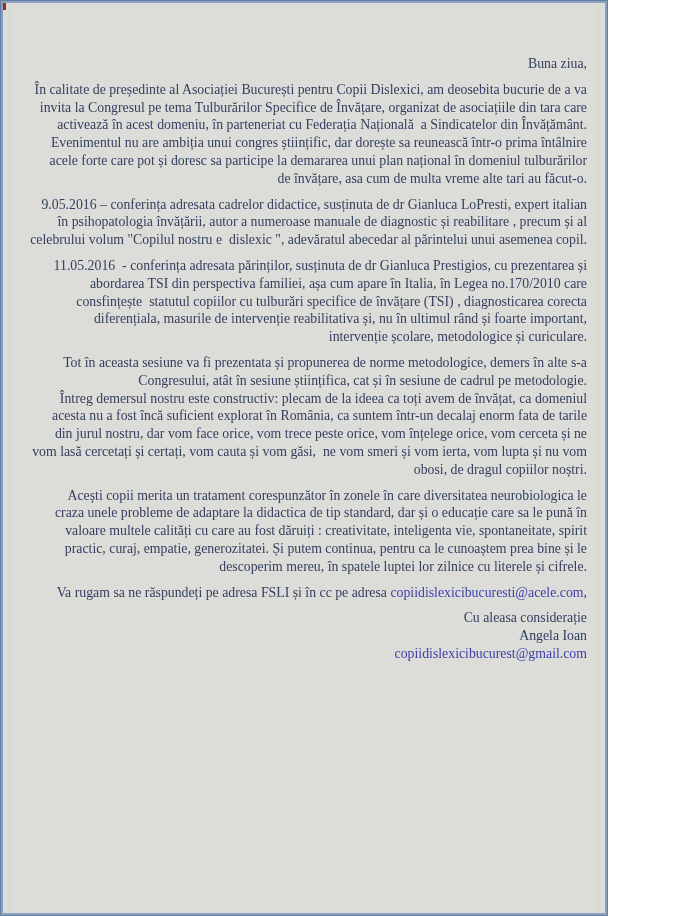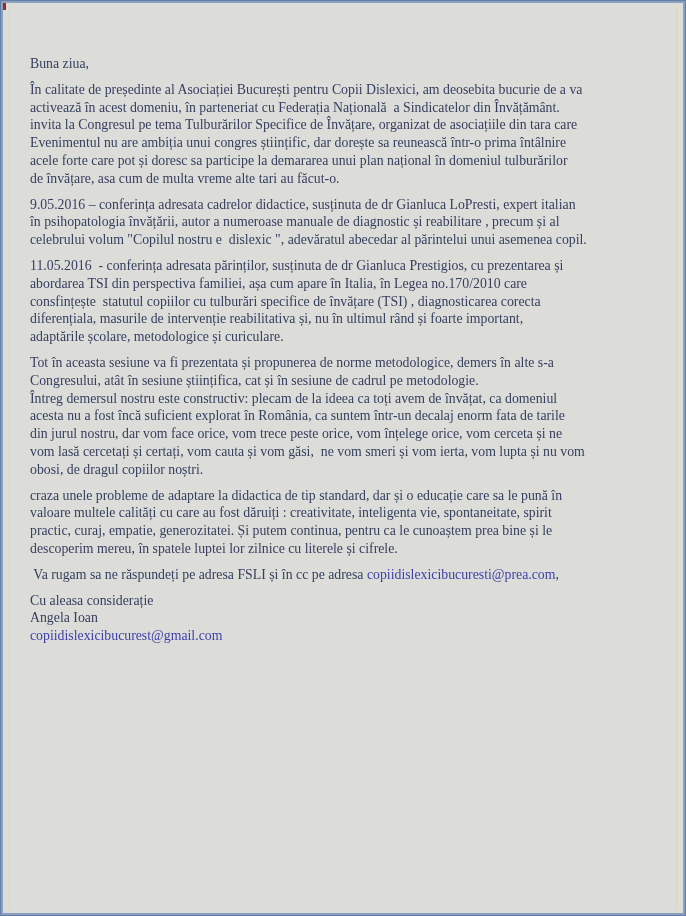--- a/index.html
+++ b/index.html
@@ -2,29 +2,30 @@
 <html style="--bg: #dcddd9; --border: #8aa0c0; --border-dark: #647fa3; --inner-line: #d9d2bc; --text: #343e5e; --link: #3d3faa; --corner: #9c2b22;"><head>
 <meta charset="utf-8">
 <style>
   html, body {
     margin: 0;
     padding: 0;
     background: #ffffff;
   }
   .page {
     position: relative;
-    width: 686px;
+    width: 608px;
     height: 916px;
     box-sizing: border-box;
     background: var(--bg, #dcddd9);
     border: 3px solid var(--border, #8aa0c0);
     outline: 1px solid var(--border-dark, #647fa3);
     outline-offset: -1px;
     overflow: hidden;
     font-family: "Liberation Serif", serif;
+    text-align: right;
   }
   .inner-line {
     position: absolute;
     top: 3px;
     bottom: 3px;
     width: 1px;
     background: var(--inner-line, #d9d2bc);
     opacity: 0.8;
   }
   .inner-line.left  { left: 6px; }
@@ -64,55 +65,56 @@
 <div class="page">
   <div class="corner-mark"></div>
   <div class="inner-line left"></div>
   <div class="inner-line right"></div>
   <div class="letter">
       <div class="para">
         <div class="line"><span>Buna ziua,</span></div>
       </div>
       <div class="para">
         <div class="line"><span>În calitate de președinte al Asociației București pentru Copii Dislexici, am deosebita bucurie de a va</span></div>
+        <div class="line"><span>invita la Congresul pe tema Tulburărilor Specifice de Învățare, organizat de asociațiile din tara care</span></div>
         <div class="line"><span>activează în acest domeniu, în parteneriat cu Federația Națională  a Sindicatelor din Învățământ.</span></div>
-        <div class="line"><span>invita la Congresul pe tema Tulburărilor Specifice de Învățare, organizat de asociațiile din tara care</span></div>
         <div class="line"><span>Evenimentul nu are ambiția unui congres științific, dar dorește sa reunească într-o prima întâlnire</span></div>
         <div class="line"><span>acele forte care pot și doresc sa participe la demararea unui plan național în domeniul tulburărilor</span></div>
         <div class="line"><span>de învățare, asa cum de multa vreme alte tari au făcut-o.</span></div>
       </div>
       <div class="para">
         <div class="line"><span>9.05.2016 – conferința adresata cadrelor didactice, susținuta de dr Gianluca LoPresti, expert italian</span></div>
         <div class="line"><span>în psihopatologia învățării, autor a numeroase manuale de diagnostic și reabilitare , precum și al</span></div>
         <div class="line"><span>celebrului volum "Copilul nostru e  dislexic ", adevăratul abecedar al părintelui unui asemenea copil.</span></div>
       </div>
       <div class="para">
         <div class="line"><span>11.05.2016  - conferința adresata părinților, susținuta de dr Gianluca Prestigios, cu prezentarea și</span></div>
         <div class="line"><span>abordarea TSI din perspectiva familiei, așa cum apare în Italia, în Legea no.170/2010 care</span></div>
         <div class="line"><span>consfințește  statutul copiilor cu tulburări specifice de învățare (TSI) , diagnosticarea corecta</span></div>
         <div class="line"><span>diferențiala, masurile de intervenție reabilitativa și, nu în ultimul rând și foarte important,</span></div>
-        <div class="line"><span>adaptările școlare, metodologice și curiculare.</span></div>
+        <div class="line"><span>intervenție școlare, metodologice și curiculare.</span></div>
       </div>
       <div class="para">
         <div class="line"><span>Tot în aceasta sesiune va fi prezentata și propunerea de norme metodologice, demers în alte s-a</span></div>
         <div class="line"><span>Congresului, atât în sesiune științifica, cat și în sesiune de cadrul pe metodologie.</span></div>
         <div class="line"><span>Întreg demersul nostru este constructiv: plecam de la ideea ca toți avem de învățat, ca domeniul</span></div>
         <div class="line"><span>acesta nu a fost încă suficient explorat în România, ca suntem într-un decalaj enorm fata de tarile</span></div>
         <div class="line"><span>din jurul nostru, dar vom face orice, vom trece peste orice, vom înțelege orice, vom cerceta și ne</span></div>
         <div class="line"><span>vom lasă cercetați și certați, vom cauta și vom găsi,  ne vom smeri și vom ierta, vom lupta și nu vom</span></div>
         <div class="line"><span>obosi, de dragul copiilor noștri.</span></div>
       </div>
       <div class="para">
+        <div class="line"><span>Acești copii merita un tratament corespunzător în zonele în care diversitatea neurobiologica le</span></div>
         <div class="line"><span>craza unele probleme de adaptare la didactica de tip standard, dar și o educație care sa le pună în</span></div>
         <div class="line"><span>valoare multele calități cu care au fost dăruiți : creativitate, inteligenta vie, spontaneitate, spirit</span></div>
         <div class="line"><span>practic, curaj, empatie, generozitatei. Și putem continua, pentru ca le cunoaștem prea bine și le</span></div>
         <div class="line"><span>descoperim mereu, în spatele luptei lor zilnice cu literele și cifrele.</span></div>
       </div>
       <div class="para">
-        <div class="line"><span> Va rugam sa ne răspundeți pe adresa FSLI și în cc pe adresa </span><a class="email-link">copiidislexicibucuresti@prea.com</a><span>,</span></div>
+        <div class="line"><span> Va rugam sa ne răspundeți pe adresa FSLI și în cc pe adresa </span><a class="email-link">copiidislexicibucuresti@acele.com</a><span>,</span></div>
       </div>
       <div class="para">
         <div class="line"><span>Cu aleasa considerație</span></div>
         <div class="line"><span>Angela Ioan</span></div>
         <div class="line"><a class="email-link">copiidislexicibucurest@gmail.com</a></div>
       </div>
     </div>
 </div>
 
 </body></html>

